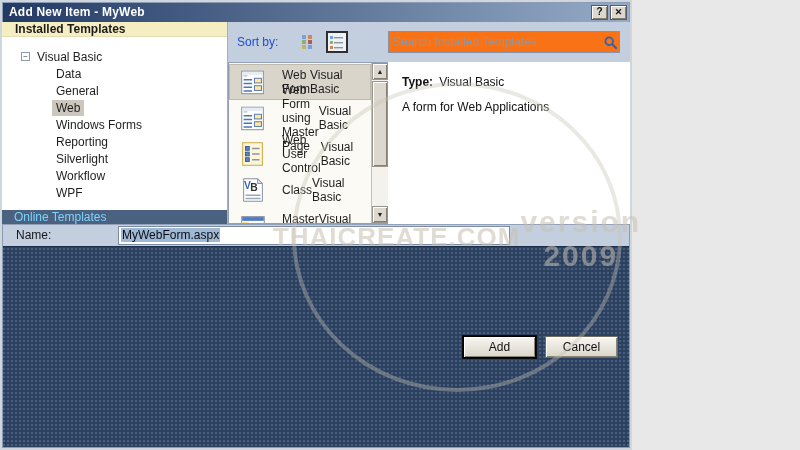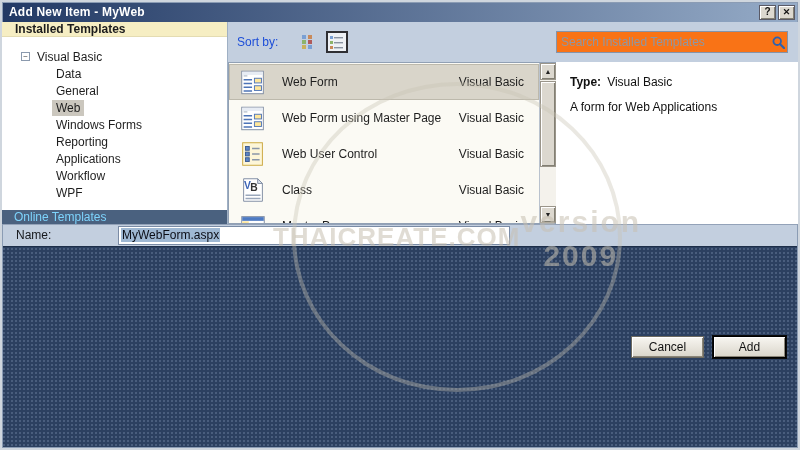--- a/index.html
+++ b/index.html
@@ -1,20 +1,20 @@
 <!DOCTYPE html>
 <html style="--titlebar-start: #223964; --titlebar-end: #95abc7; --panel-header-bg: #f6eec3; --online-header-bg: #4a617f; --toolbar-bg: #c3cfdf; --list-bg: #fbfaf4; --selected-item-bg: #d9d5ca; --tree-selected-bg: #cbc7be; --bottom-bar-bg: #2c4060; --selection-highlight: #9fb8d3; --button-face: #dcd8cf;"><head>
 <meta charset="utf-8">
 <style>
   * { margin:0; padding:0; box-sizing:border-box; }
   html,body { width:800px; height:450px; font-family:"Liberation Sans", sans-serif; }
   body { background:#e8e8e8; }
 
   .dialog{
-    width:800px; height:450px;
+    width:632px; height:450px;
     border:2px solid #cfd6de;
     outline:1px solid #8b9cb4; outline-offset:-3px;
     display:flex; flex-direction:column;
     background:#fff;
   }
 
   
   .titlebar{
     height:20px; flex:0 0 20px;
     background:linear-gradient(to right, var(--titlebar-start,#223964), var(--titlebar-end,#95abc7));
@@ -220,21 +220,21 @@
             <div class="tree-item selected">
     <span class="tree-label">Web</span>
   </div>
             <div class="tree-item">
     <span class="tree-label">Windows Forms</span>
   </div>
             <div class="tree-item">
     <span class="tree-label">Reporting</span>
   </div>
             <div class="tree-item">
-    <span class="tree-label">Applications</span>
+    <span class="tree-label">Silverlight</span>
   </div>
             <div class="tree-item">
     <span class="tree-label">Workflow</span>
   </div>
             <div class="tree-item">
     <span class="tree-label">WPF</span>
   </div>
           </div>
       </div>
       <div class="online-header">Online Templates</div>
@@ -383,17 +383,17 @@
   </div>
 
   <div class="name-row">
     <span class="name-label">Name:</span>
     <div class="name-input">
       <span class="sel">MyWebForm.aspx</span>
     </div>
   </div>
 
   <div class="bottom-bar">
+    <button class="btn default">Add</button>
     <button class="btn">Cancel</button>
-    <button class="btn default">Add</button>
   </div>
 
 </div>
 
 </body></html>

